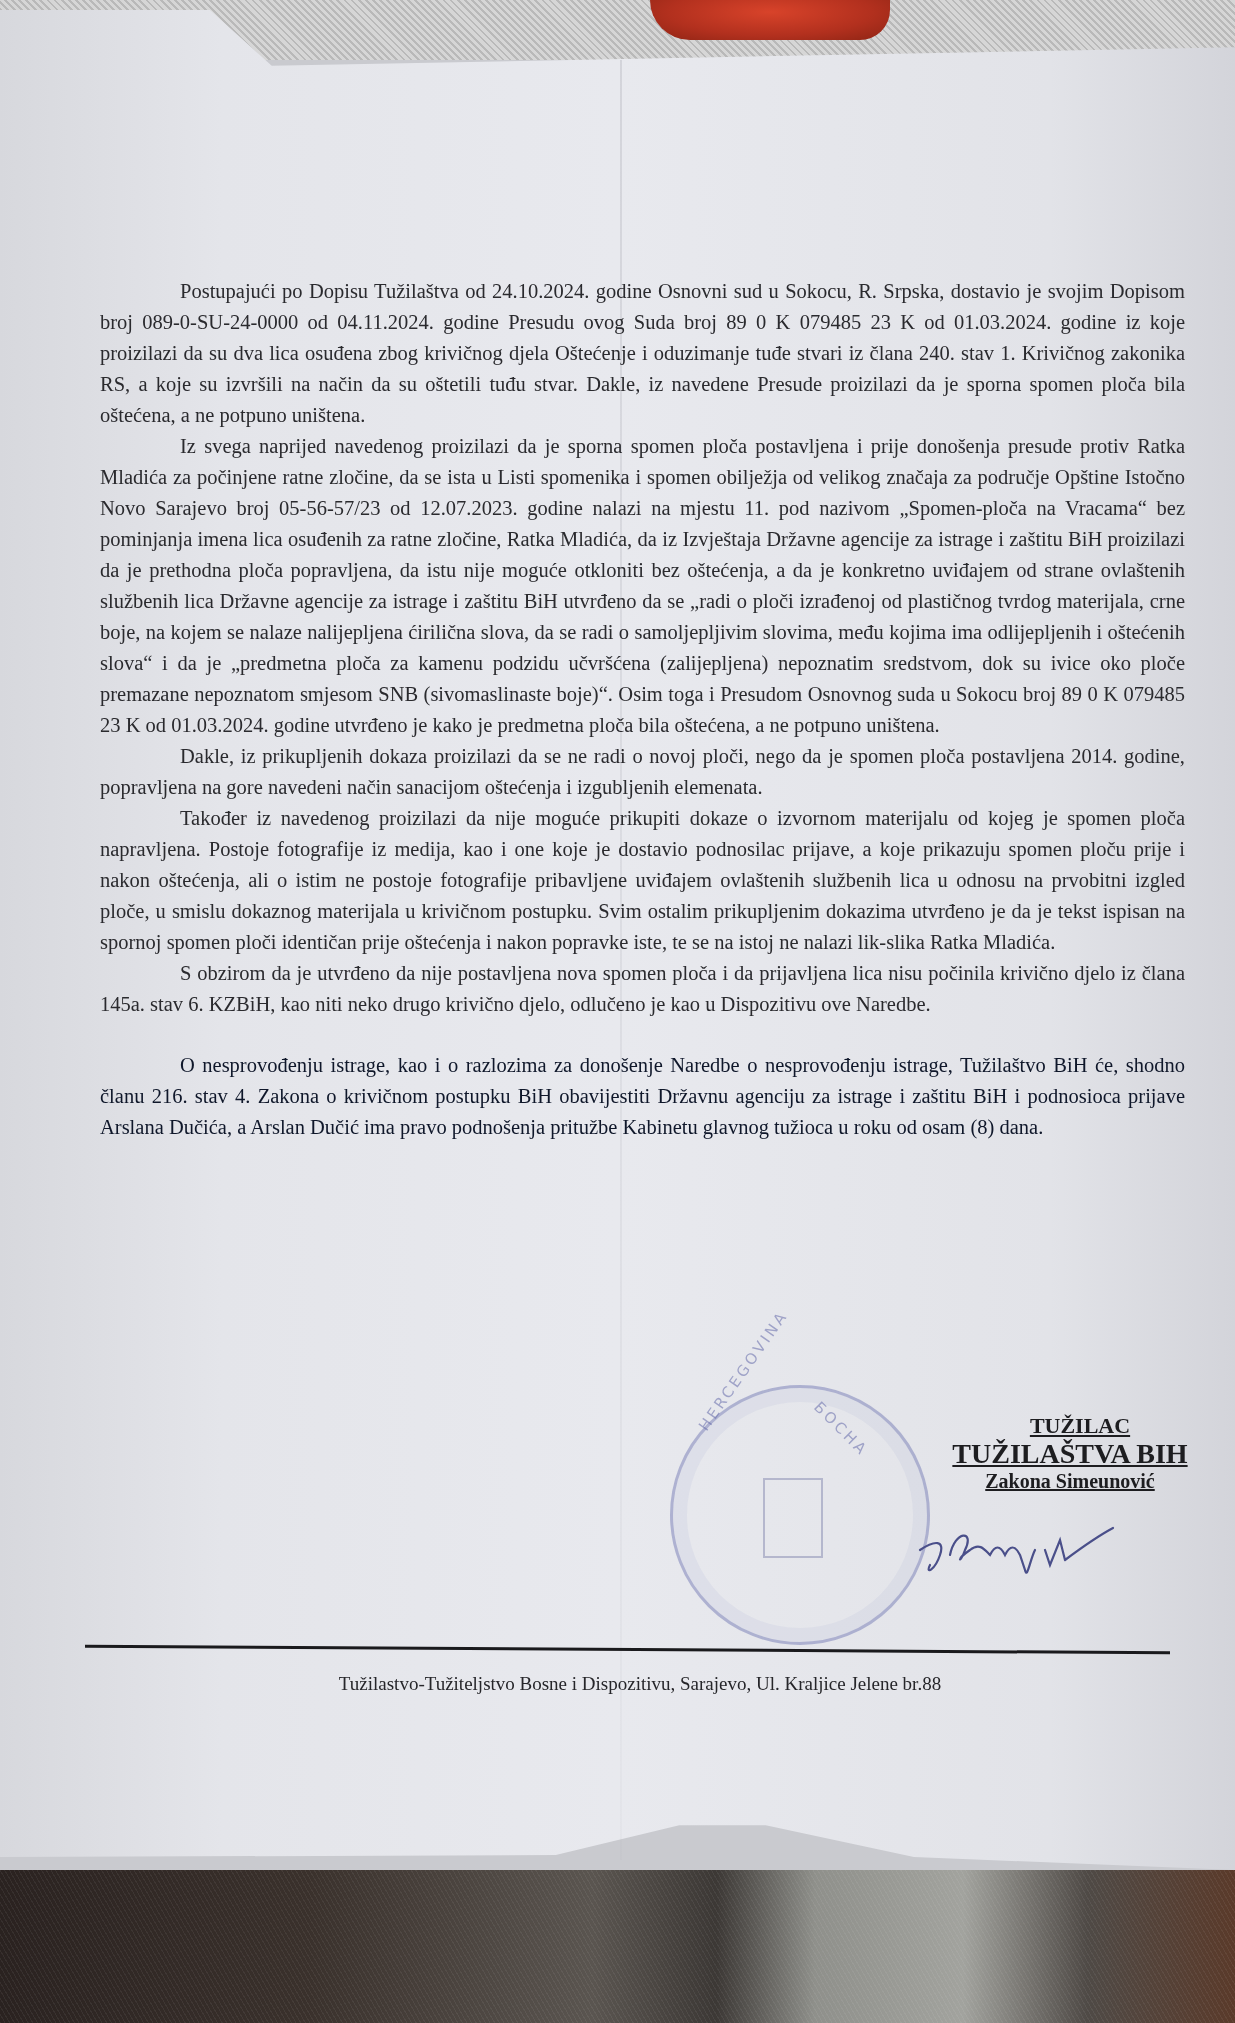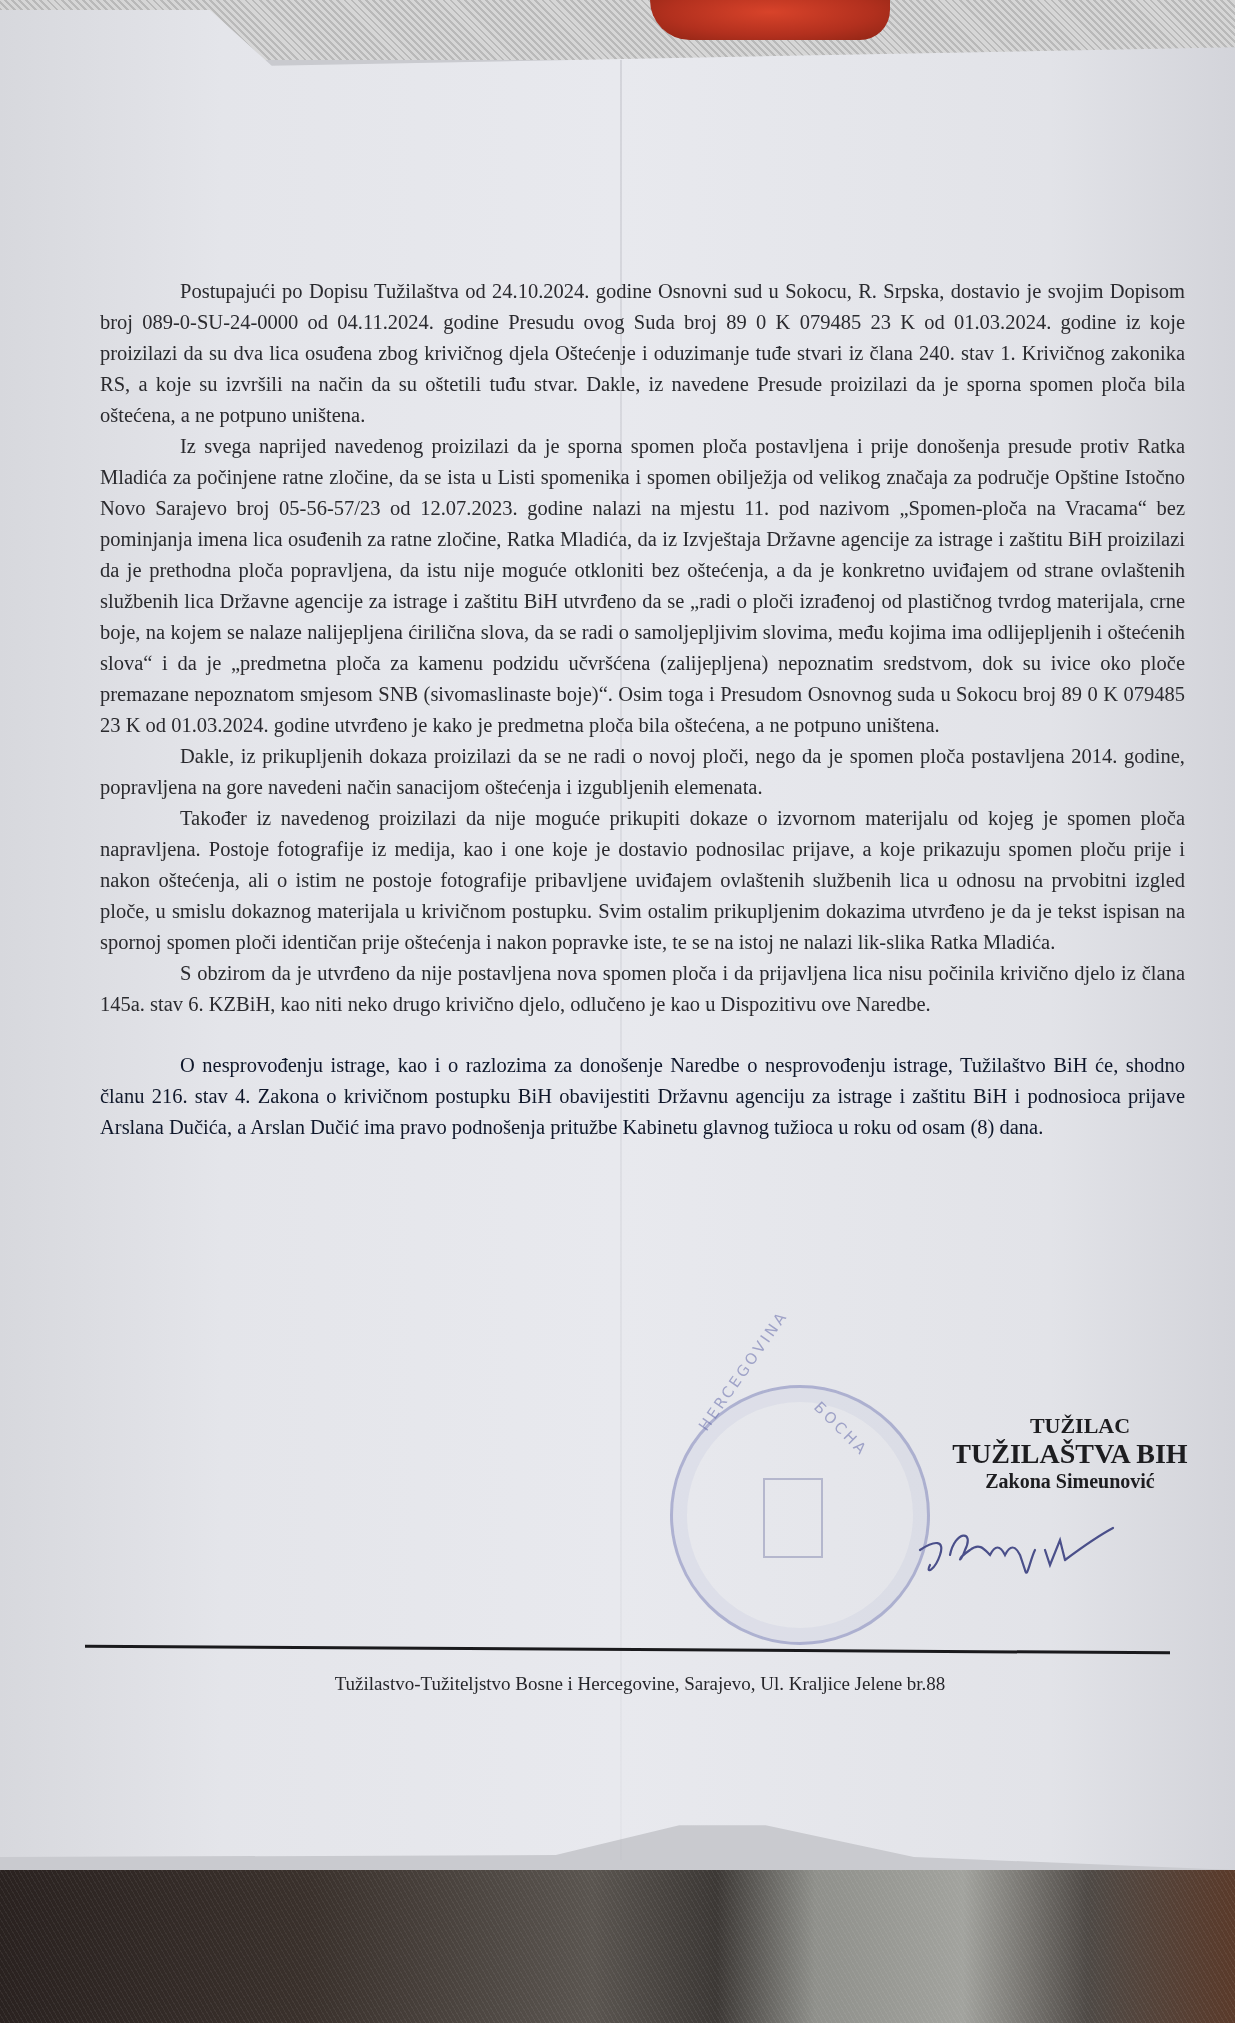--- a/index.html
+++ b/index.html
@@ -42,21 +42,21 @@
     font-size: 20.5px; line-height: 31px; color: #2a2a2e;
     text-align: justify;
     margin-top: 36px;
   }
   .text-block p { text-indent: 80px; }
   .gap { height: 30px; }
   .text-block .bold-para { font-weight: normal; color: #0f172a; }
 
   .signature-block {
     position: absolute; left: 940px; top: 1412px; width: 260px;
-    text-align: center; color: #1d1d20; font-weight: bold;
+    text-align: center; color: #1d1d20; font-weight: bold; text-decoration: underline;
   }
   .sig-title-1 { font-size: 22px; line-height: 28px; margin-left: 20px; }
   .sig-title-2 { font-size: 28px; line-height: 28px; }
   .sig-name { font-size: 20px; line-height: 26px; }
 
   .stamp {
     position: absolute; left: 670px; top: 1385px; width: 260px; height: 260px;
     border-radius: 50%;
     border: 3px solid rgba(105,110,175,0.45);
     box-shadow: inset 0 0 0 14px rgba(120,125,185,0.08);
@@ -117,16 +117,16 @@
   <div class="sig-name">Zakona Simeunović</div>
 </div>
 
 <svg class="signature-scribble" viewBox="0 0 200 70">
   <path d="M5 40 C20 30, 30 30, 25 45 C20 60, 10 65, 15 55 M35 45 C40 20, 60 20, 50 40 C45 55, 40 50, 55 40 C65 32, 70 40, 75 45 C80 35, 85 35, 90 45 C95 35, 100 35, 105 45 L110 60 C112 70, 115 50, 120 40 M130 40 L135 55 L145 30 L150 50 M150 50 C170 35, 185 25, 198 18" fill="none" stroke="#4a4f8a" stroke-width="2.2" stroke-linecap="round"></path>
 </svg>
 
 <div class="footer-rule"></div>
 
 <div class="footer">
-  <div class="line-1">Tužilastvo-Tužiteljstvo Bosne i Hercegovine, Sarajevo, Ul. Kraljice Jelene br.88</div>
+  <div class="line-1">Tužilastvo-Tužiteljstvo Bosne i Dispozitivu, Sarajevo, Ul. Kraljice Jelene br.88</div>
 </div>
 
 <div class="backdrop-bottom"></div>
 
 </body></html>

